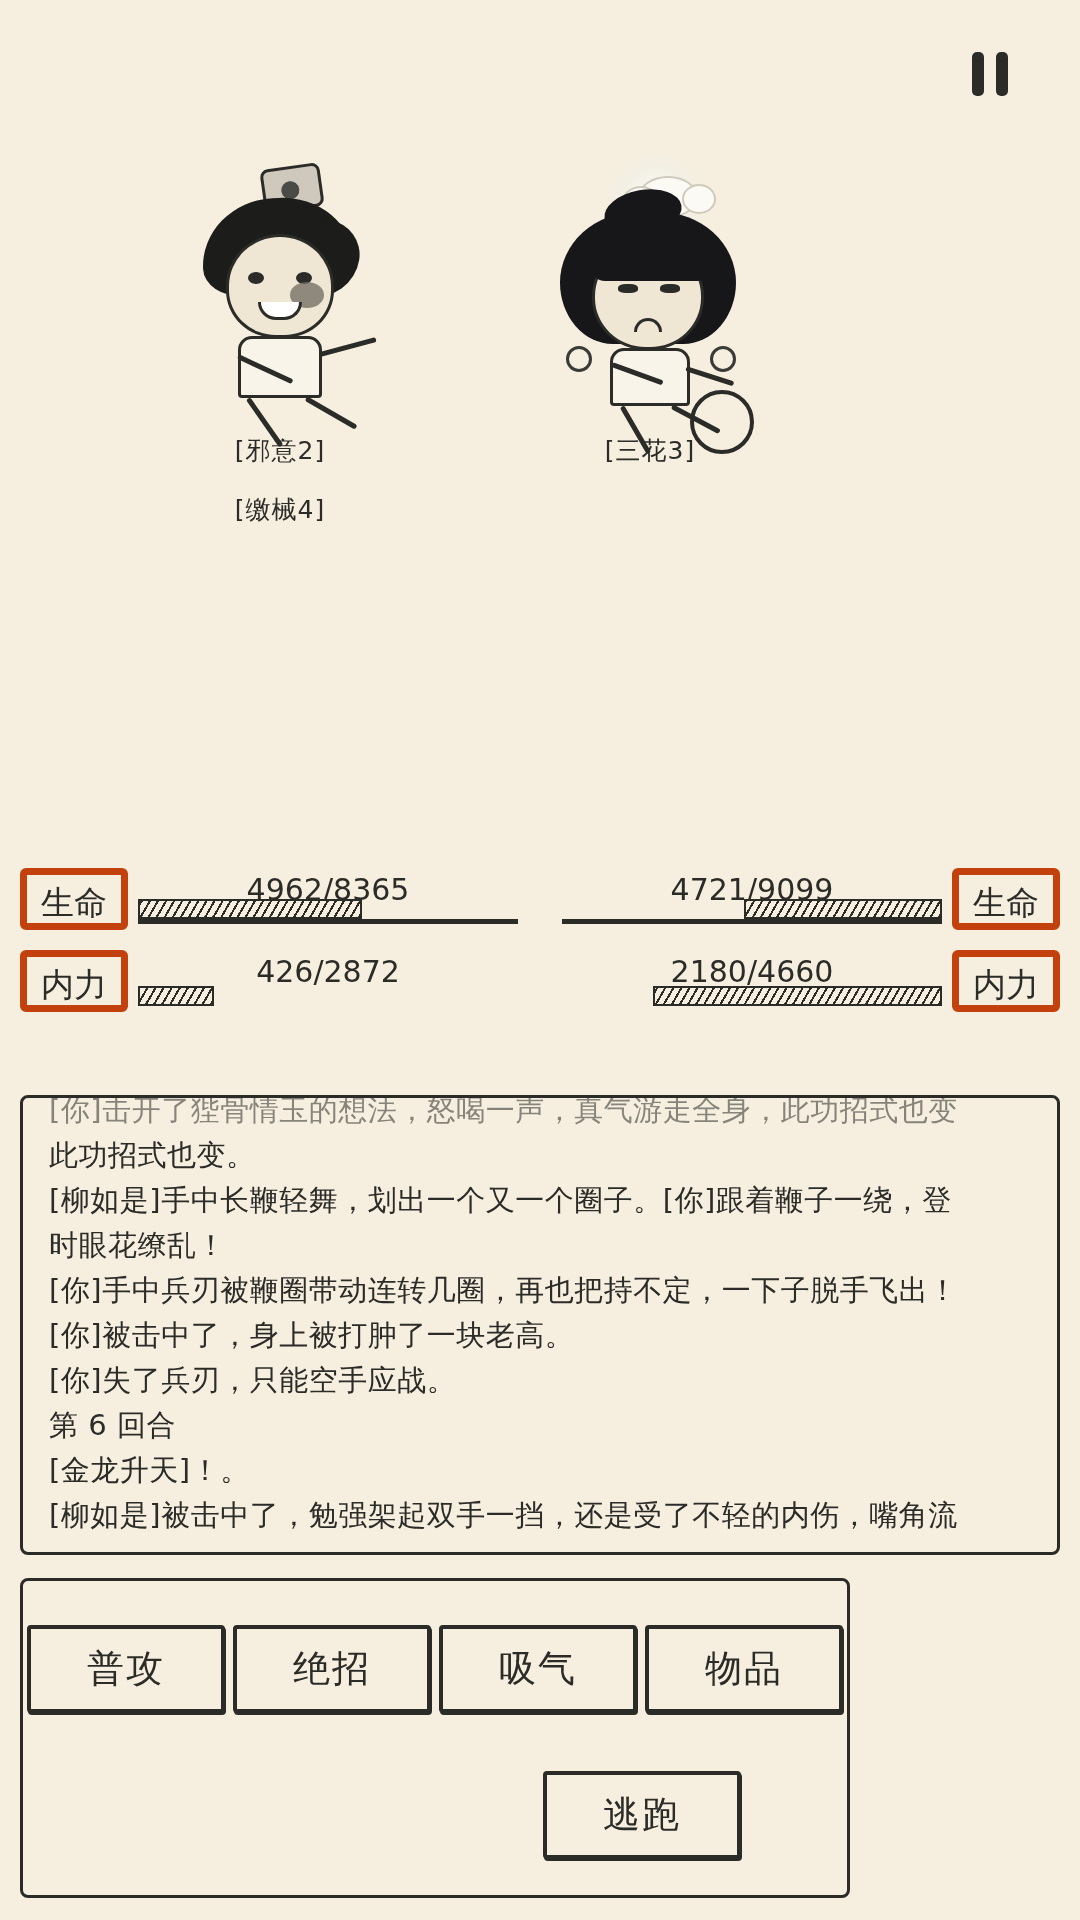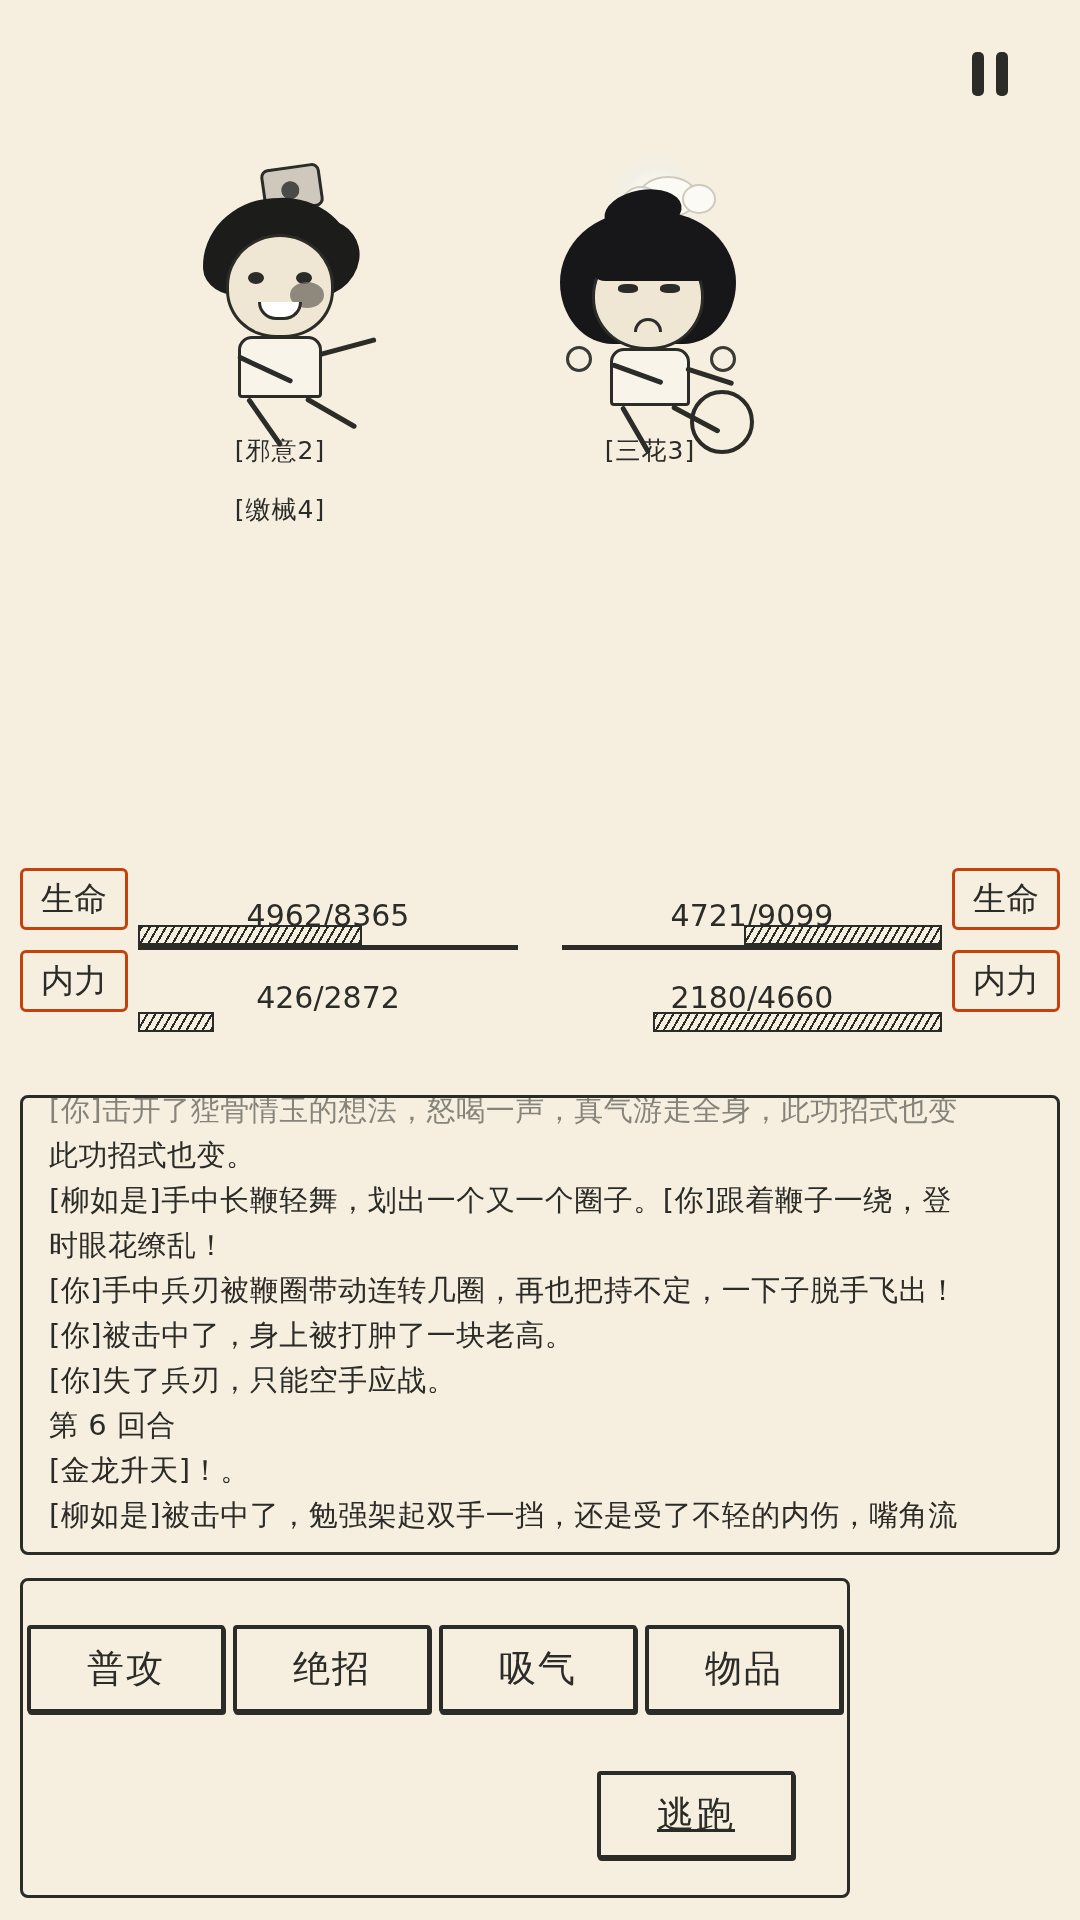--- a/index.html
+++ b/index.html
@@ -245,35 +245,34 @@
   }
   .stat-row {
     position: relative;
     height: 82px;
   }
   .stat-box {
     position: absolute;
     top: 8px;
     width: 108px;
     height: 62px;
-    border: 3px solid #c2410c;
+    border: 7px solid #c2410c;
     border-radius: 6px;
     font-size: 33px;
     line-height: 56px;
     text-align: center;
   }
   .stat-box.left { left: 20px; }
   .stat-box.right { right: 20px; }
 
   .bar-wrap {
     position: absolute;
     top: 18px;
     width: 380px;
     height: 46px;
-    margin-top: 26px;
   }
   .bar-wrap.left { left: 138px; }
   .bar-wrap.right { right: 138px; }
   .bar-label {
     position: absolute;
     top: -6px;
     width: 100%;
     text-align: center;
     font-size: 30px;
   }
@@ -335,21 +334,21 @@
     border-radius: 8px;
     background: #f6efdf;
   }
   .act-row {
     position: absolute;
     left: 0; right: 0;
     display: flex;
     justify-content: space-around;
   }
   .act-row.r1 { top: 44px; }
-  .act-row.r2 { top: 190px; justify-content: flex-end; padding-right: 52px; text-decoration: underline; }
+  .act-row.r2 { top: 190px; justify-content: flex-end; padding-right: 106px; }
   .btn {
     width: 198px;
     height: 88px;
     border: 4px solid #2b2b28;
     border-radius: 4px;
     background: #f6efdf;
     font-size: 37px;
     line-height: 80px;
     text-align: center;
     letter-spacing: 2px;

